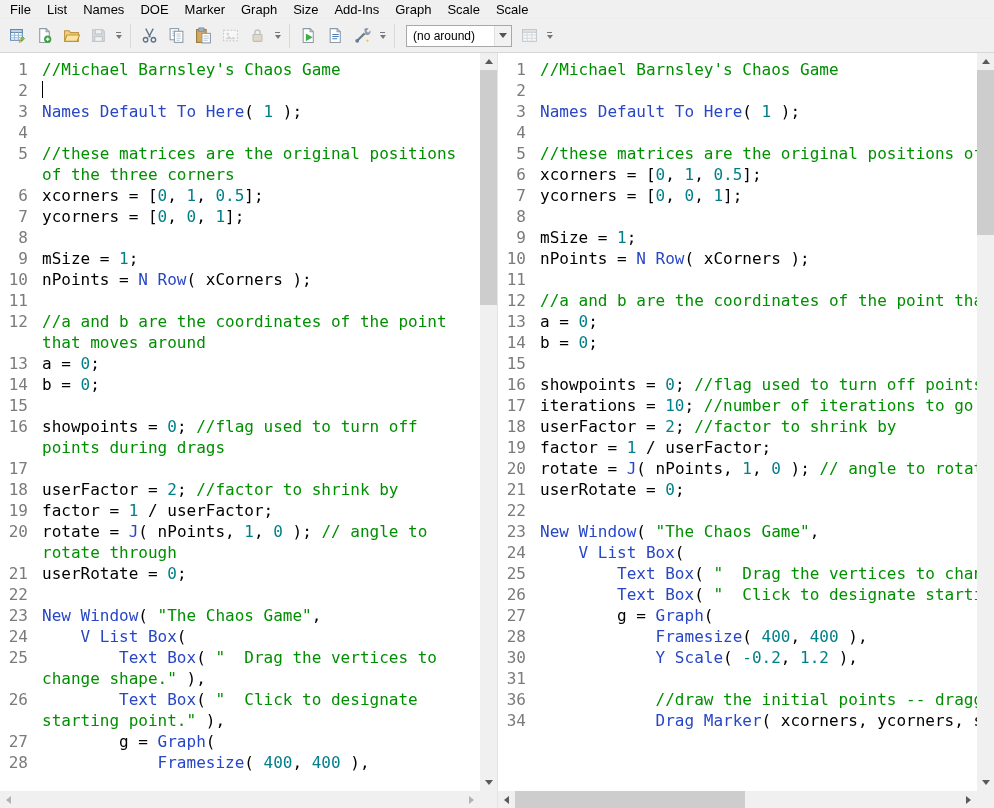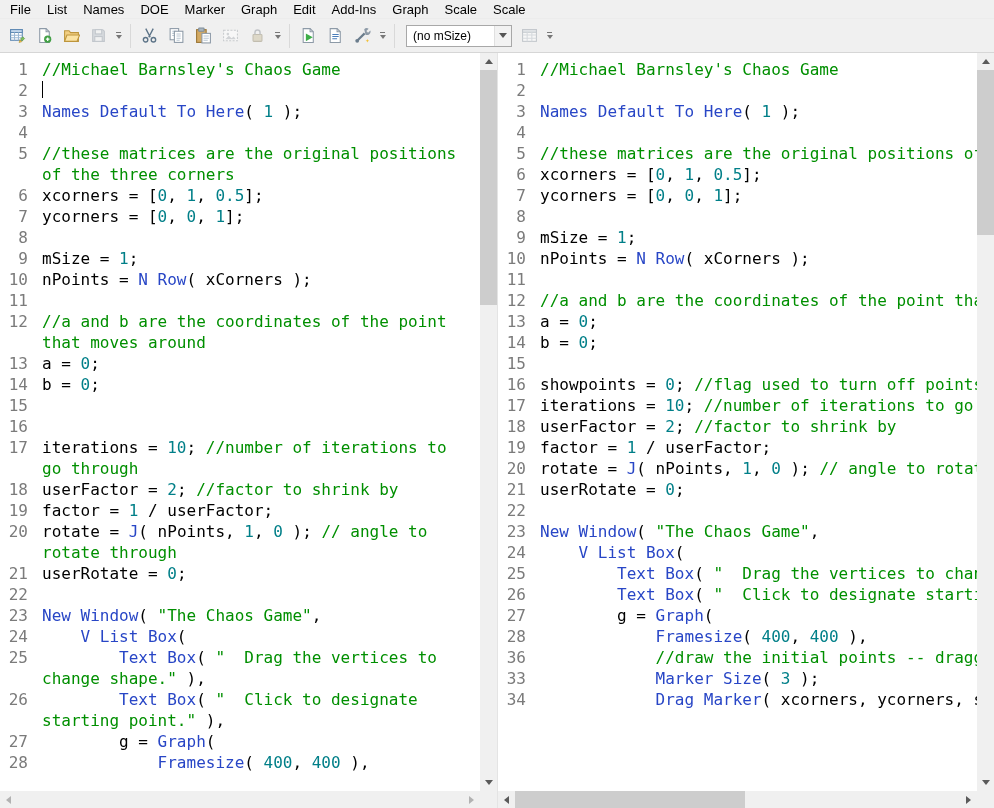--- a/index.html
+++ b/index.html
@@ -71,21 +71,21 @@
 <body>
 
 <div class="app">
   <div class="menubar" id="menubar">
       <span class="menu-item">File</span>
       <span class="menu-item">List</span>
       <span class="menu-item">Names</span>
       <span class="menu-item">DOE</span>
       <span class="menu-item">Marker</span>
       <span class="menu-item">Graph</span>
-      <span class="menu-item">Edit</span>
+      <span class="menu-item">Size</span>
       <span class="menu-item">Add-Ins</span>
       <span class="menu-item">Graph</span>
       <span class="menu-item">Scale</span>
       <span class="menu-item">Scale</span>
     </div>
   <div class="toolbar" id="toolbar">
       <button class="tb-btn">
         <svg viewBox="0 0 16 16">
           <rect x="1.5" y="2.5" width="11" height="10" fill="#fff" stroke="#5c87b2"></rect>
           <rect x="1.5" y="2.5" width="11" height="2.6" fill="#cfe0f2" stroke="#5c87b2"></rect>
@@ -182,21 +182,21 @@
           <path d="M9.6 2.2a3.3 3.3 0 0 1 4.2-.6l-2.2 2.2 1.6 1.6 2.2-2.2a3.3 3.3 0 0 1-4.6 4z" fill="#8d9aa7"></path>
           <path d="M12.6 11.2l.5 1.2 1.2.5-1.2.5-.5 1.2-.5-1.2-1.2-.5 1.2-.5z" fill="#f2c037"></path>
         </svg>
       </button>
       <button class="tb-overflow">
         <span class="ov-bar"></span>
         <i class="ov-tri"></i>
       </button>
       <span class="tb-sep"></span>
       <div class="combo">
-        <span class="combo-text">(no mSize)</span>
+        <span class="combo-text">(no around)</span>
         <span class="combo-arrow">
           <i class="tri tri-d combo-tri"></i>
         </span>
       </div>
       <button class="tb-btn disabled">
         <svg viewBox="0 0 16 16">
           <rect x="1.5" y="2.5" width="13" height="11" fill="#fff" stroke="#8aa0b5"></rect>
           <rect x="1.5" y="2.5" width="13" height="2.4" fill="#dce7f2" stroke="#8aa0b5"></rect>
           <path d="M5.8 4.9v8.6M10.2 4.9v8.6M1.5 7.5h13M1.5 10.5h13" stroke="#b4c6d8"></path>
         </svg>
@@ -265,24 +265,24 @@
           <div class="code-line">
             <span class="line-num">14</span>
             <span class="line-code"><span style="color: rgb(0, 0, 0);">b = </span><span style="color: rgb(0, 127, 136);">0</span><span style="color: rgb(0, 0, 0);">;</span></span>
           </div>
           <div class="code-line">
             <span class="line-num">15</span>
             <span class="line-code"></span>
           </div>
           <div class="code-line">
             <span class="line-num">16</span>
+            <span class="line-code"><span style="color: rgb(0, 0, 0);">showpoints = </span><span style="color: rgb(0, 127, 136);">0</span><span style="color: rgb(0, 0, 0);">; </span><span style="color: rgb(0, 143, 0);">//flag used to turn off points during drags</span></span>
           </div>
           <div class="code-line">
             <span class="line-num">17</span>
-            <span class="line-code"><span style="color: rgb(0, 0, 0);">iterations = </span><span style="color: rgb(0, 127, 136);">10</span><span style="color: rgb(0, 0, 0);">; </span><span style="color: rgb(0, 143, 0);">//number of iterations to go through</span></span>
           </div>
           <div class="code-line">
             <span class="line-num">18</span>
             <span class="line-code"><span style="color: rgb(0, 0, 0);">userFactor = </span><span style="color: rgb(0, 127, 136);">2</span><span style="color: rgb(0, 0, 0);">; </span><span style="color: rgb(0, 143, 0);">//factor to shrink by</span></span>
           </div>
           <div class="code-line">
             <span class="line-num">19</span>
             <span class="line-code"><span style="color: rgb(0, 0, 0);">factor = </span><span style="color: rgb(0, 127, 136);">1</span><span style="color: rgb(0, 0, 0);"> / userFactor;</span></span>
           </div>
           <div class="code-line">
@@ -450,26 +450,30 @@
           </div>
           <div class="code-line">
             <span class="line-num">27</span>
             <span class="line-code"><span style="color: rgb(0, 0, 0);">        g = </span><span style="color: rgb(40, 70, 198);">Graph</span><span style="color: rgb(0, 0, 0);">(</span></span>
           </div>
           <div class="code-line">
             <span class="line-num">28</span>
             <span class="line-code"><span style="color: rgb(0, 0, 0);">            </span><span style="color: rgb(40, 70, 198);">Framesize</span><span style="color: rgb(0, 0, 0);">( </span><span style="color: rgb(0, 127, 136);">400</span><span style="color: rgb(0, 0, 0);">, </span><span style="color: rgb(0, 127, 136);">400</span><span style="color: rgb(0, 0, 0);"> ),</span></span>
           </div>
           <div class="code-line">
+            <span class="line-num">30</span>
+            <span class="line-code"><span style="color: rgb(0, 0, 0);">            </span><span style="color: rgb(40, 70, 198);">Y Scale</span><span style="color: rgb(0, 0, 0);">( </span><span style="color: rgb(0, 127, 136);">-0.2</span><span style="color: rgb(0, 0, 0);">, </span><span style="color: rgb(0, 127, 136);">1.2</span><span style="color: rgb(0, 0, 0);"> ),</span></span>
+          </div>
+          <div class="code-line">
+            <span class="line-num">31</span>
+            <span class="line-code"></span>
+          </div>
+          <div class="code-line">
             <span class="line-num">36</span>
             <span class="line-code"><span style="color: rgb(0, 0, 0);">            </span><span style="color: rgb(0, 143, 0);">//draw the initial points -- draggable</span></span>
-          </div>
-          <div class="code-line">
-            <span class="line-num">33</span>
-            <span class="line-code"><span style="color: rgb(0, 0, 0);">            </span><span style="color: rgb(40, 70, 198);">Marker Size</span><span style="color: rgb(0, 0, 0);">( </span><span style="color: rgb(0, 127, 136);">3</span><span style="color: rgb(0, 0, 0);"> );</span></span>
           </div>
           <div class="code-line">
             <span class="line-num">34</span>
             <span class="line-code"><span style="color: rgb(0, 0, 0);">            </span><span style="color: rgb(40, 70, 198);">Drag Marker</span><span style="color: rgb(0, 0, 0);">( xcorners, ycorners, s</span></span>
           </div>
         </div>
       <div class="vscroll">
         <div class="vs-btn vs-up">
             <i class="tri tri-u"></i>
           </div>

